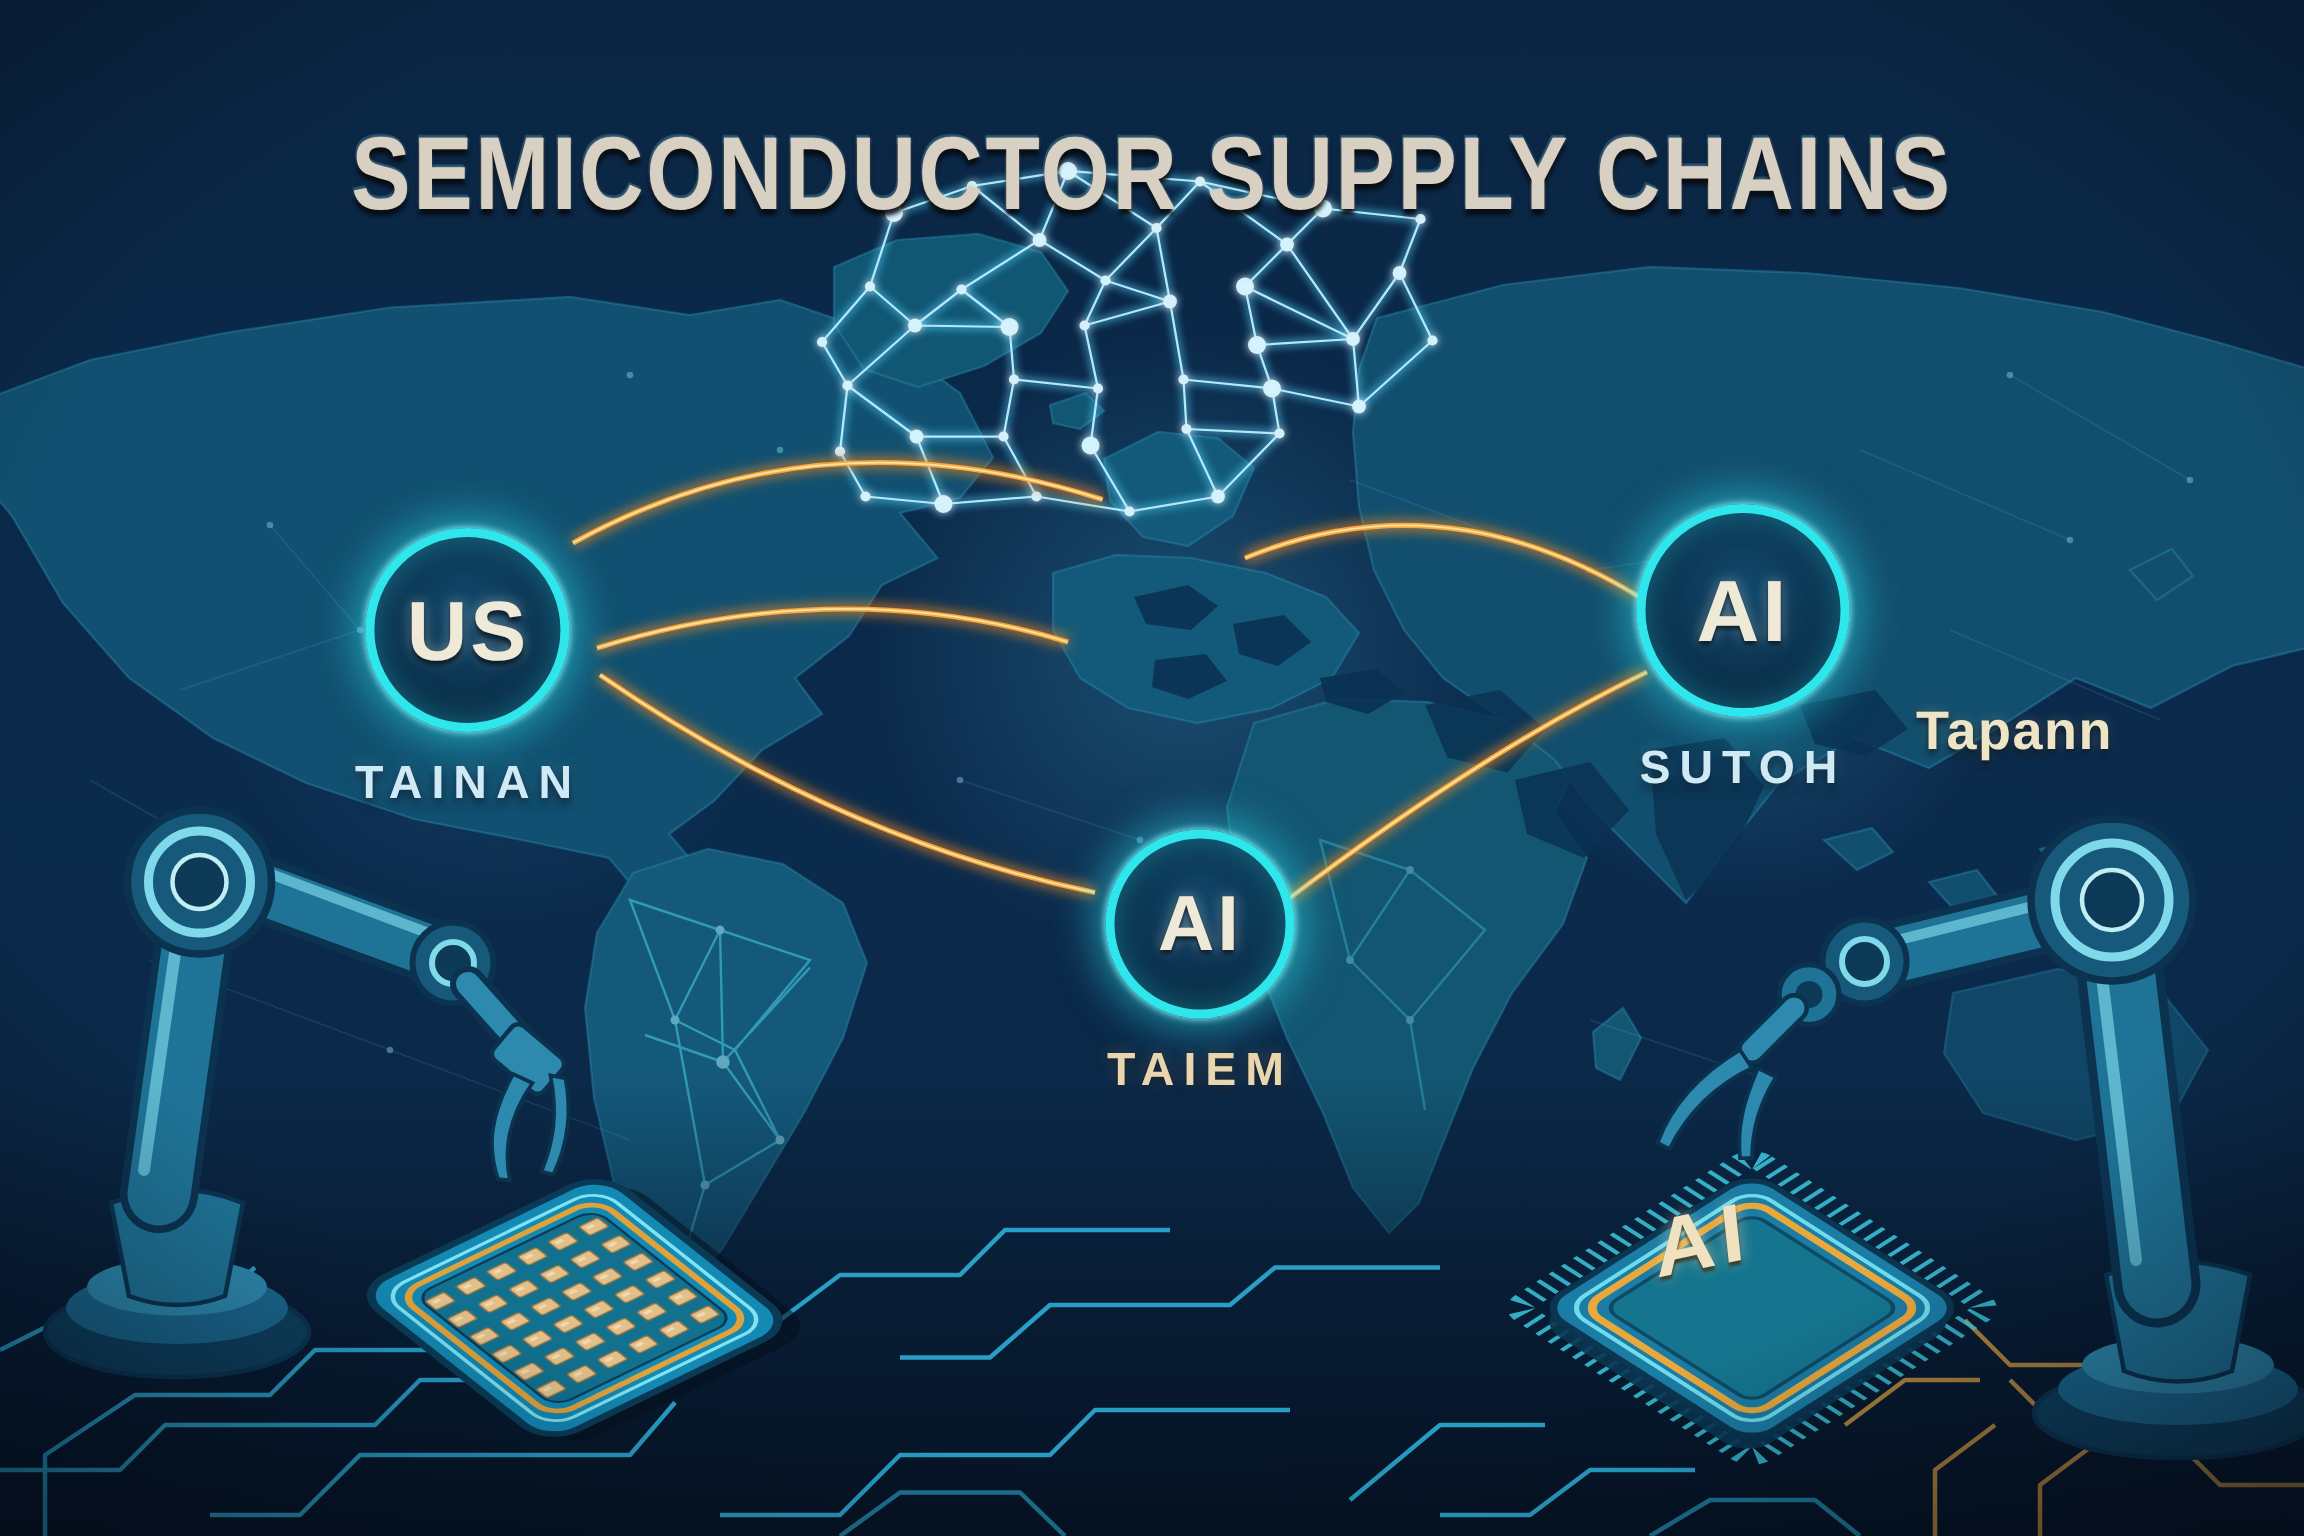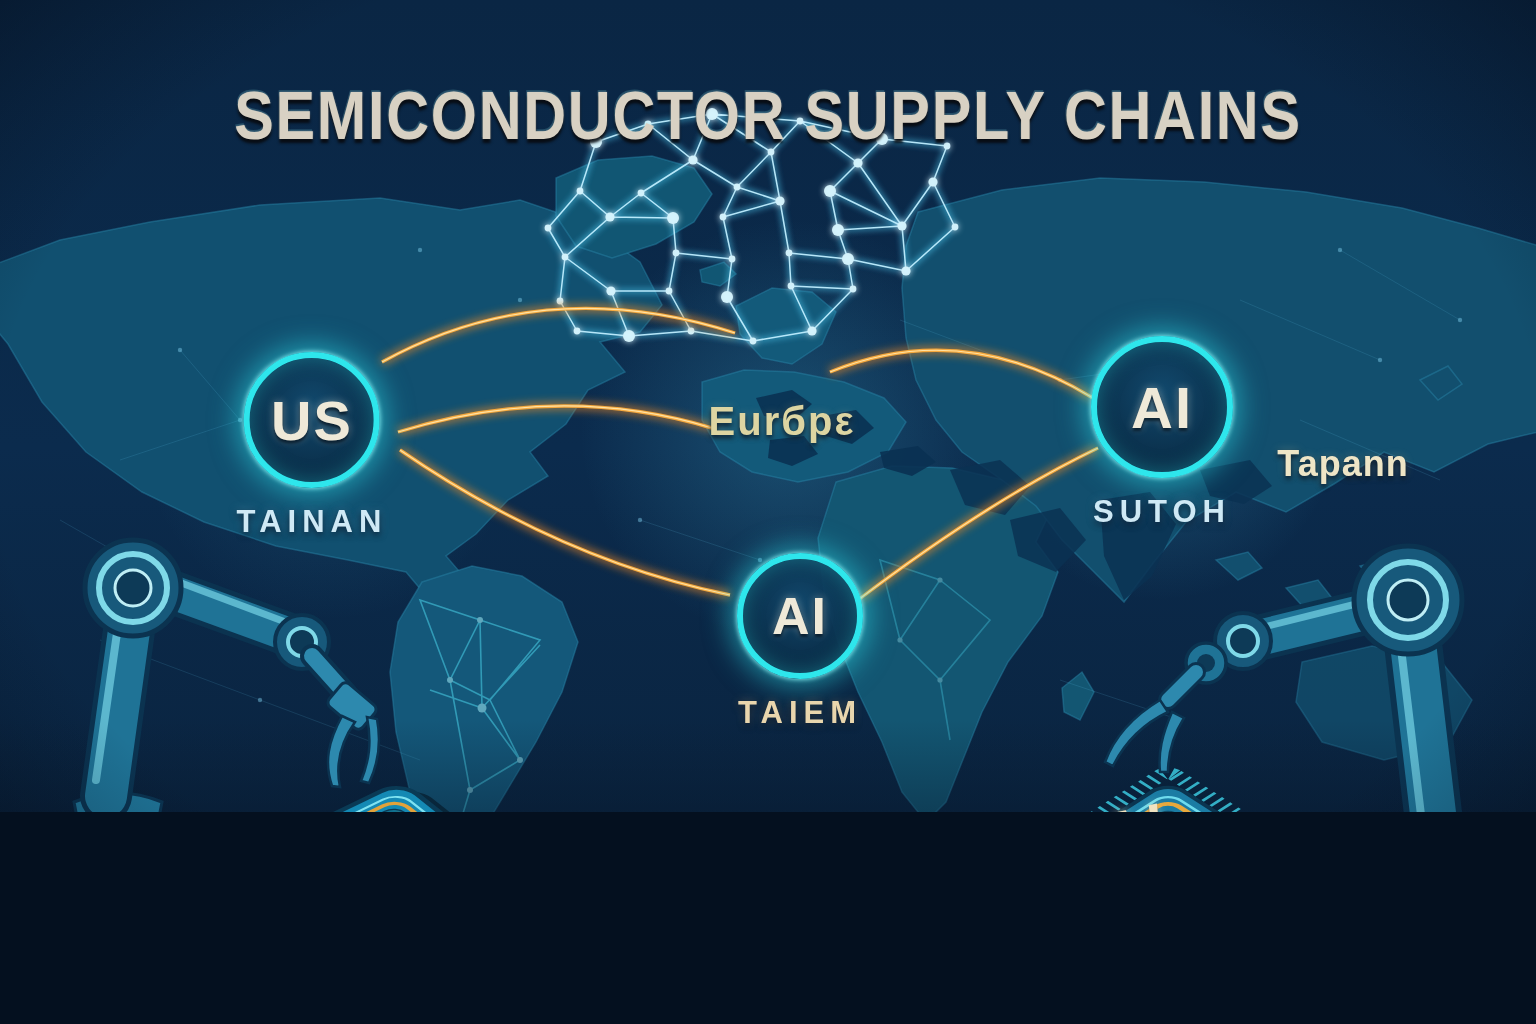--- a/index.html
+++ b/index.html
@@ -1,17 +1,17 @@
 <!DOCTYPE html>
 <html><head>
 <meta charset="utf-8">
 <style>
   html,body{margin:0;padding:0;background:#04101f;}
   .stage{
-    position:relative;width:1536px;height:812px;overflow:hidden;
+    position:relative;width:1536px;height:1024px;overflow:hidden;
     font-family:"Liberation Sans", sans-serif;
     background:linear-gradient(180deg,#0a2644 0%,#0b2b4d 55%,#0a2440 100%);
   }
   .stage svg{position:absolute;left:0;top:0;}
   .page-title{
     position:absolute;left:0;top:30px;width:100%;text-align:center;
     font-size:69px;font-weight:800;letter-spacing:2px;color:#d8d1c3;
     transform:scaleX(.86);
     text-shadow:0 4px 3px rgba(8,10,14,.9), 0 0 2px rgba(245,240,225,.45), -1px -2px 0 rgba(130,225,235,.18);
     white-space:nowrap;z-index:5;
@@ -36,21 +36,21 @@
   .node-sub{
     margin-top:16px;font-weight:800;font-size:31px;letter-spacing:6px;color:#cfe9f5;
     text-shadow:0 3px 7px rgba(4,20,40,.95), 0 0 10px rgba(120,210,240,.35);white-space:nowrap;
   }
   .node-sutoh .node-sub{color:#e9d6ad;text-shadow:0 3px 7px rgba(4,20,40,.95),0 0 10px rgba(240,214,150,.3);}
   .region-label{
     position:absolute;z-index:5;font-weight:800;white-space:nowrap;transform:translate(-50%,-50%);
     text-shadow:0 3px 5px rgba(4,18,34,.9), 0 0 8px rgba(230,220,160,.25);
   }
   .region-europe{left:782px;top:421px;font-size:40px;color:#ddd5a2;letter-spacing:2px;}
-  .region-taiwan{left:1343px;top:464px;font-size:36px;color:#eee5c6;letter-spacing:1px;}
+  .region-taiwan{left:1343px;top:487px;font-size:36px;color:#eee5c6;letter-spacing:1px;}
   .chip-label{
     position:absolute;left:1102px;top:794px;z-index:4;
     font-size:57px;font-weight:800;color:#f0e2c0;letter-spacing:4px;
     transform:rotate(-12deg) skewX(-6deg) scaleY(.95);
     text-shadow:0 3px 2px rgba(60,40,12,.7), 0 0 10px rgba(250,230,180,.5);
   }
 </style>
 </head>
 <body>
 
@@ -329,18 +329,17 @@
   <div class="node-sub">SUTOH</div>
 </div>
 
 <div class="node node-sutoh" style="left:800px;top:553px;">
   <div class="node-circle">
     <span class="node-code">AI</span>
   </div>
   <div class="node-sub">TAIEM</div>
 </div>
 
-<div class="region-label region-europe">Eurбpε</div>
 <div class="region-label region-taiwan">Tapann</div>
 
 <div class="chip-label">AI</div>
 
 </div>
 
 </body></html>

